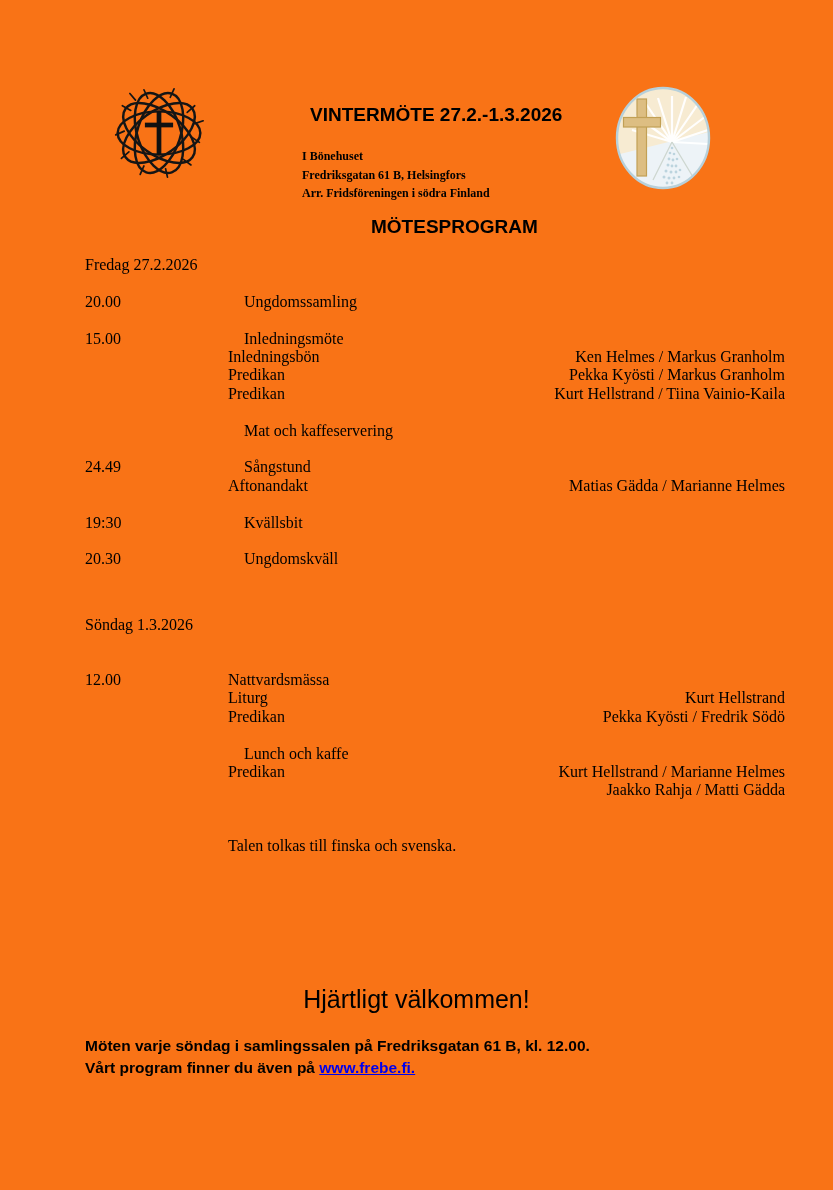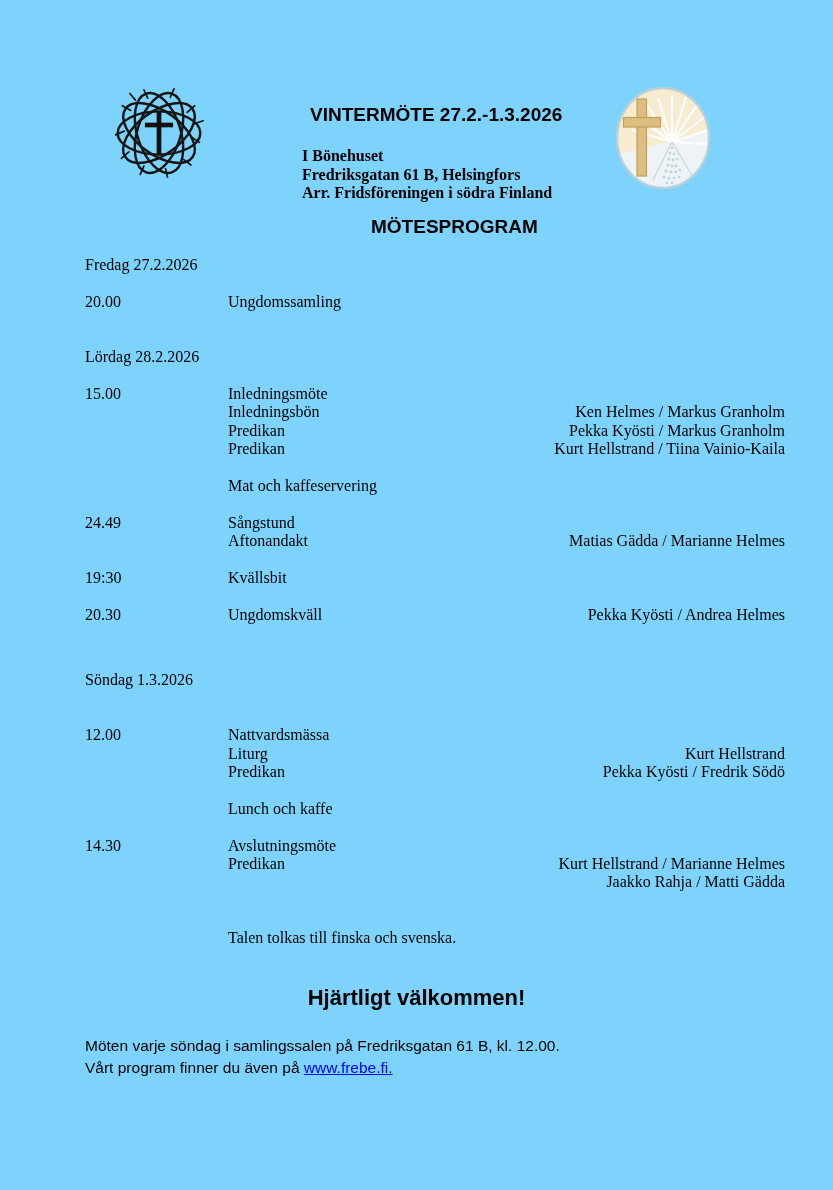--- a/index.html
+++ b/index.html
@@ -1,56 +1,56 @@
 <!DOCTYPE html>
 <html><head>
 <meta charset="utf-8">
 <style>
   html,body { margin:0; padding:0; background:#e8e8e8; }
   .page {
     position:relative; width:833px; height:1190px; margin:0 auto;
-    background:#7dd3fc; overflow:hidden;
+    background:#f97316; overflow:hidden;
     font-family:"Liberation Serif", serif; color:#000; font-size:16px;
   }
   
   .logo-left  { position:absolute; left:112px; top:86px;  width:94px;  height:94px; }
   .logo-right { position:absolute; left:608px; top:82px;  width:110px; height:110px; }
   .doc-title {
     position:absolute; left:310px; top:104px;
     font-family:"Liberation Sans", sans-serif; font-weight:bold; font-size:19px;
     white-space:nowrap;
   }
   .venue-block {
     position:absolute; left:302px; top:147px;
-    font-weight:bold; font-size:16px; line-height:18.6px; white-space:nowrap;
+    font-weight:bold; font-size:12px; line-height:18.6px; white-space:nowrap;
   }
   .program-heading {
     position:absolute; left:371px; top:216px;
     font-family:"Liberation Sans", sans-serif; font-weight:bold; font-size:19px;
     white-space:nowrap;
   }
   
   .schedule { position:absolute; left:85px; top:256px; width:700px; line-height:18.4px; }
   .day { white-space:nowrap; }
   .row { display:flex; align-items:baseline; }
   .cell-time     { width:143px; flex:0 0 143px; white-space:nowrap; }
   .cell-activity { width:218px; flex:0 0 218px; white-space:nowrap; }
   .cell-names    { flex:1 1 auto; white-space:nowrap;text-align:right; }
   .note-row .cell-activity { width:auto; flex:0 0 auto; }
-  .m1 { margin-top:18.4px; }
+  .m1 { margin-top:18.4px;gap:16px; }
   .m2 { margin-top:36.8px; }
   .m3 { margin-top:47px; }
   
   .welcome {
     position:absolute; left:0; top:985px; width:833px; text-align:center;
-    font-family:"Liberation Sans", sans-serif; font-weight:bold; font-size:22px;
+    font-family:"Liberation Sans", sans-serif; font-weight:normal; font-size:25px;
   }
   .footer {
     position:absolute; left:85px; top:1035px;
-    font-family:"Liberation Sans", sans-serif; font-weight:normal; font-size:15.5px;
+    font-family:"Liberation Sans", sans-serif; font-weight:bold; font-size:15.5px;
     line-height:21.6px; white-space:nowrap;
   }
   .footer a { color:#0000ee; text-decoration:underline;margin-top:8px; }
 </style>
 </head>
 <body>
 
 <div class="page">
 
   <svg class="logo-left" viewBox="0 0 100 100" aria-hidden="true">
@@ -148,21 +148,20 @@
   <div class="schedule">
 
     <div class="day">Fredag 27.2.2026</div>
 
     <div class="row m1">
       <span class="cell-time">20.00</span>
       <span class="cell-activity">Ungdomssamling</span>
       <span class="cell-names"></span>
     </div>
 
-    <div class="day m2">Lördag 28.2.2026</div>
 
     <div class="row m1">
       <span class="cell-time">15.00</span>
       <span class="cell-activity">Inledningsmöte</span>
       <span class="cell-names"></span>
     </div>
     <div class="row">
       <span class="cell-time"></span>
       <span class="cell-activity">Inledningsbön</span>
       <span class="cell-names">Ken Helmes / Markus Granholm</span>
@@ -193,21 +192,20 @@
       <span class="cell-names">Matias Gädda / Marianne Helmes</span>
     </div>
     <div class="row m1">
       <span class="cell-time">19:30</span>
       <span class="cell-activity">Kvällsbit</span>
       <span class="cell-names"></span>
     </div>
     <div class="row m1">
       <span class="cell-time">20.30</span>
       <span class="cell-activity">Ungdomskväll</span>
-      <span class="cell-names">Pekka Kyösti / Andrea Helmes</span>
     </div>
 
     <div class="day m3">Söndag 1.3.2026</div>
 
     <div class="row m2">
       <span class="cell-time">12.00</span>
       <span class="cell-activity">Nattvardsmässa</span>
       <span class="cell-names"></span>
     </div>
     <div class="row">
@@ -216,25 +214,20 @@
       <span class="cell-names">Kurt Hellstrand</span>
     </div>
     <div class="row">
       <span class="cell-time"></span>
       <span class="cell-activity">Predikan</span>
       <span class="cell-names">Pekka Kyösti / Fredrik Södö</span>
     </div>
     <div class="row m1">
       <span class="cell-time"></span>
       <span class="cell-activity">Lunch och kaffe</span>
-      <span class="cell-names"></span>
-    </div>
-    <div class="row m1">
-      <span class="cell-time">14.30</span>
-      <span class="cell-activity">Avslutningsmöte</span>
       <span class="cell-names"></span>
     </div>
     <div class="row">
       <span class="cell-time"></span>
       <span class="cell-activity">Predikan</span>
       <span class="cell-names">Kurt Hellstrand / Marianne Helmes</span>
     </div>
     <div class="row">
       <span class="cell-time"></span>
       <span class="cell-names">Jaakko Rahja / Matti Gädda</span>

